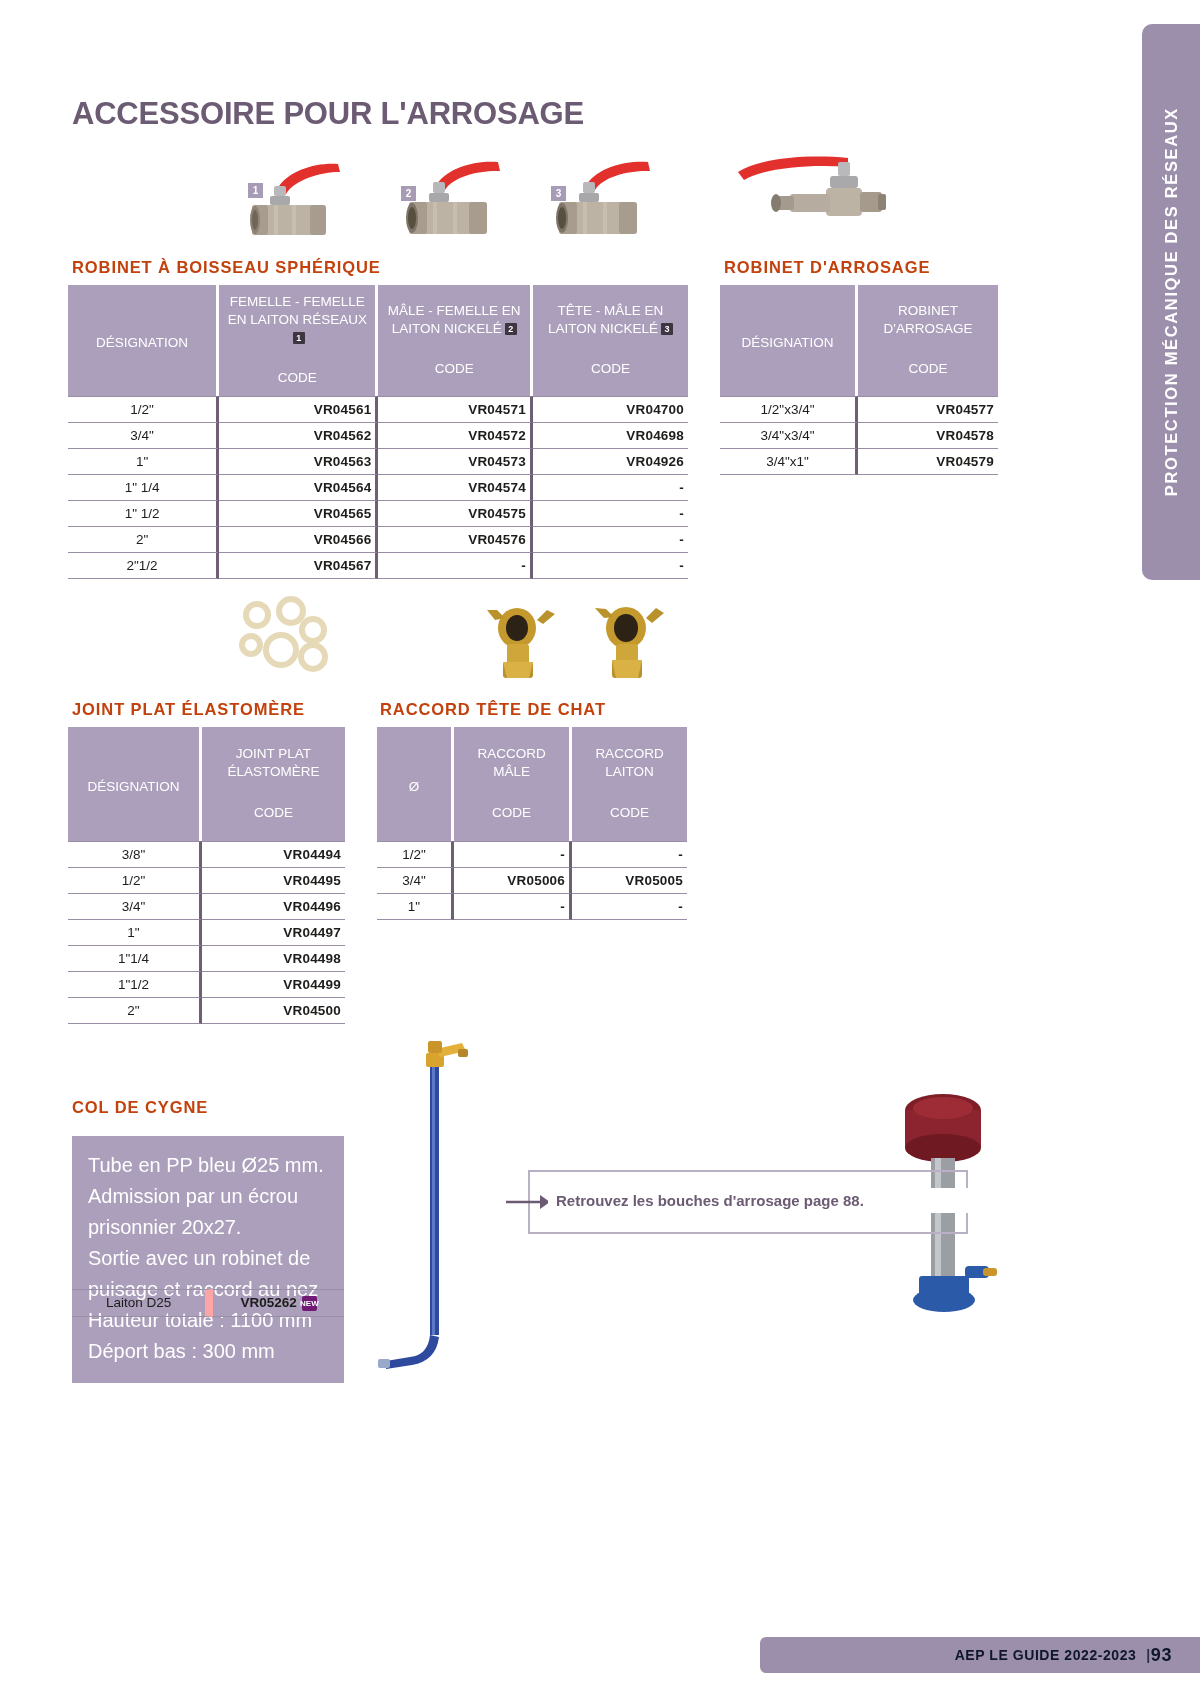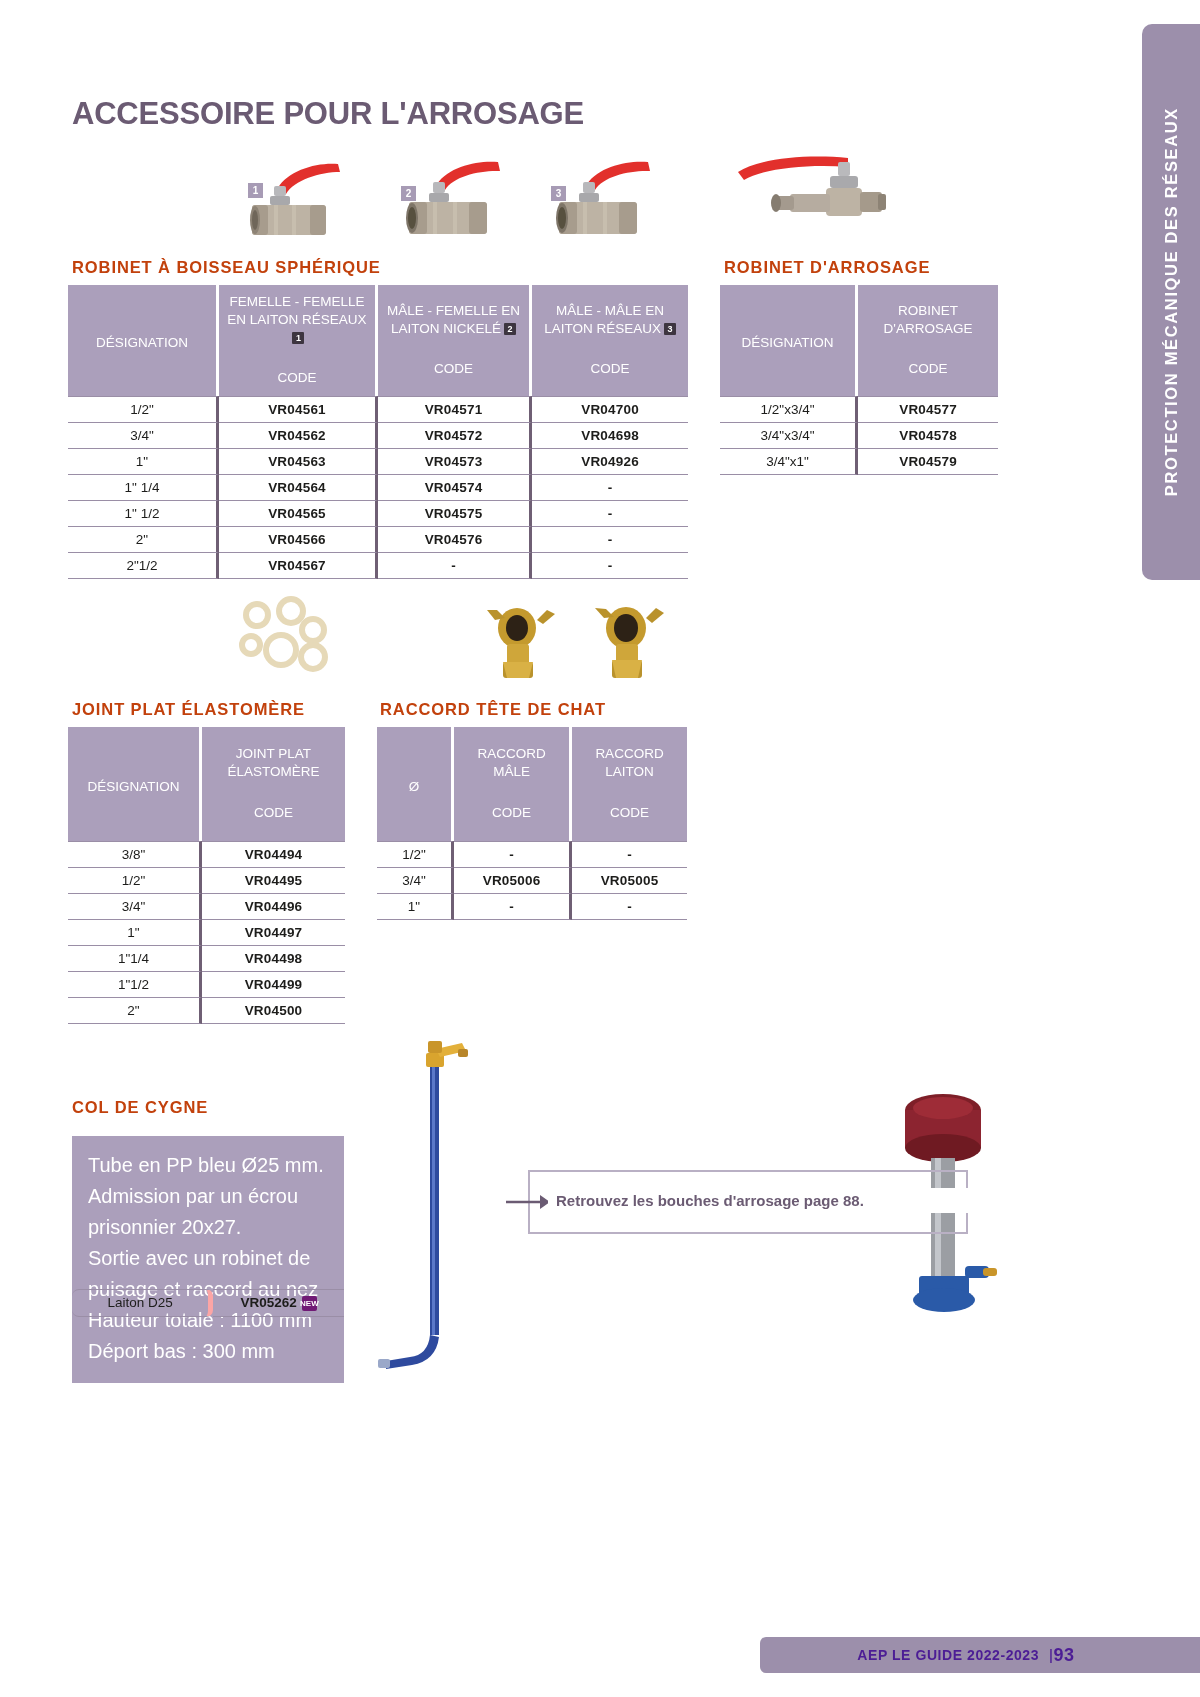--- a/index.html
+++ b/index.html
@@ -46,21 +46,21 @@
   }
   .ptable th .hmain{ display:block; }
   .ptable td{
     font-size:13.5px; text-align:center; padding:5px 4px;
     border-bottom:1px solid #9a8ea6;
     border-right:3px solid #6f5f74;
     color:#1d1d1b;
   }
   .ptable td:last-child{ border-right:none; }
   .ptable td.desig{ border-right:3px solid #6f5f74; color:#1d1d1b; }
-  .ptable td.code{ font-weight:bold; letter-spacing:.2px; }
+  .ptable td.code{ font-weight:bold; letter-spacing:.2px;text-align:right; }
   .ptable tr td{ background:#ffffff; }
   .ptable tbody tr:first-child td{ border-top:1px solid #9a8ea6; }
   
   .numbadge{
     position:absolute; width:15px; height:15px; background:#a79bb5;
     color:#ffffff; font-size:10px; font-weight:bold;
     display:flex; align-items:center; justify-content:center;
   }
   .inlinebadge{
     display:inline-flex; width:12px; height:12px; background:#3d3540;
@@ -72,21 +72,21 @@
   .cdc-box{
     position:absolute; left:72px; top:1136px; width:272px;
     background:#ab9fbb; color:#ffffff; font-size:20px; line-height:1.55;
     padding:14px 16px 16px 16px; box-sizing:border-box;
   }
   .cdc-table{ position:absolute; left:72px; top:1289px; border-collapse:separate; border-spacing:0; width:272px;}
   .cdc-table td{
     font-size:13.5px; padding:5px 4px; text-align:center; color:#1d1d1b;
     border-top:1px solid #9a8ea6; border-bottom:1px solid #9a8ea6;
   }
-  .cdc-table td.l{ border-right:5px solid #fca5a5; width:52%;border-radius:7px;}
+  .cdc-table td.l{ border-right:8px solid #fca5a5; width:52%;}
   .cdc-table td.r{ font-weight:bold; }
   .newbadge{
     display:inline-flex; width:15px;height:15px; background:#701a75; color:#fff;
     font-size:8px; font-weight:bold; align-items:center; justify-content:center;
     margin-left:5px; vertical-align:middle; border-radius:2px;
   }
   
   .callout{
     position:absolute; left:528px; top:1170px; width:440px; height:64px;
     border:2px solid #b9b0c4; box-sizing:border-box;
@@ -96,23 +96,23 @@
     background:#ffffff; padding:4px 8px;
     font-size:15px; font-weight:bold; color:#6b5b73;
   }
   .arrow{
     position:absolute; left:506px; top:1192px; width:44px; height:20px;
   }
   
   .footer-bar{
     position:absolute; left:760px; bottom:24px; width:440px; height:36px;
     background:#9c8fab; border-radius:6px 0 0 6px;
-    display:flex; align-items:center; justify-content:center;
+    display:flex; align-items:center; justify-content:flex-end;
     padding-right:28px; box-sizing:border-box;
-    color:#4c1d95; font-weight:bold; font-size:14px; letter-spacing:.04em;
+    color:#0f172a; font-weight:bold; font-size:14px; letter-spacing:.04em;
   }
   .footer-bar .pg{ font-size:18px; }
   .footer-sep{ margin-left:10px; opacity:.8; }
   
   .art{ position:absolute; }
 </style>
 </head>
 <body>
 
 <div class="side-tab">
@@ -193,21 +193,21 @@
       </th>
       <th style="width:160px;">
         <span class="hmain"><span>FEMELLE - FEMELLE EN LAITON RÉSEAUX</span><span class="inlinebadge">1</span></span>
         <span class="hcode">CODE</span>
       </th>
       <th style="width:155px;">
         <span class="hmain"><span>MÂLE - FEMELLE EN LAITON NICKELÉ</span><span class="inlinebadge">2</span></span>
         <span class="hcode">CODE</span>
       </th>
       <th style="width:160px;">
-        <span class="hmain"><span>MÂLE - MÂLE EN LAITON RÉSEAUX</span><span class="inlinebadge">3</span></span>
+        <span class="hmain"><span>TÊTE - MÂLE EN LAITON NICKELÉ</span><span class="inlinebadge">3</span></span>
         <span class="hcode">CODE</span>
       </th>
     </tr>
   </thead>
   <tbody>
     <tr>
       <td class="desig">1/2"</td>
       <td class="code">VR04561</td>
       <td class="code">VR04571</td>
       <td class="code">VR04700</td>

